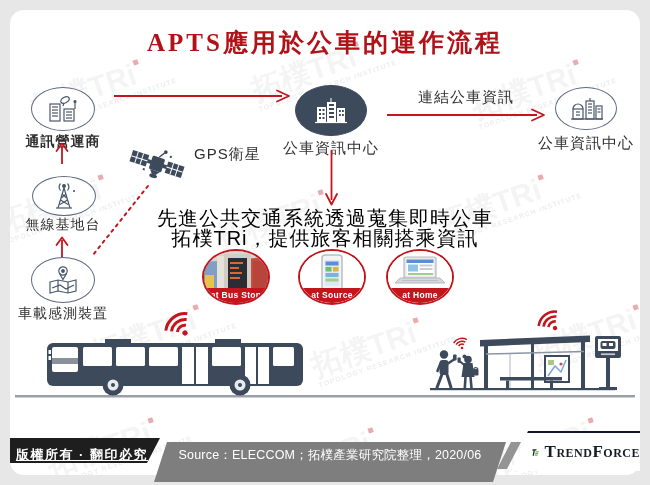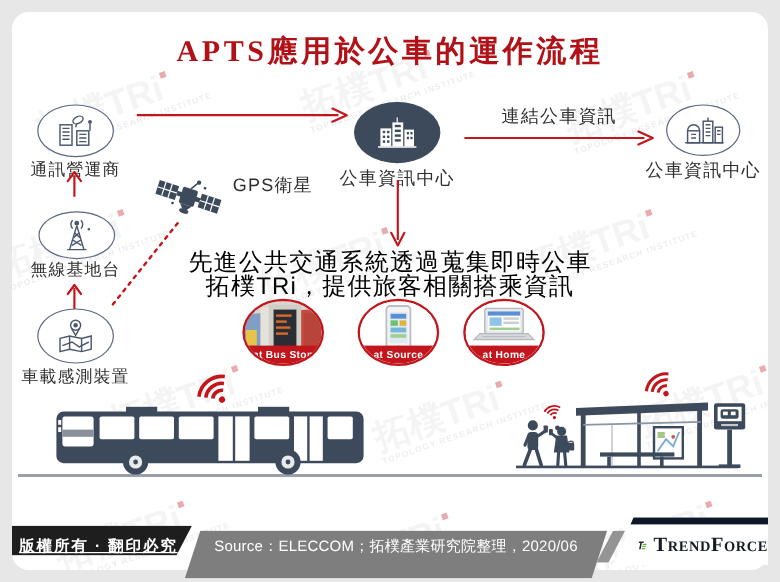--- a/index.html
+++ b/index.html
@@ -32,21 +32,21 @@
              color:#fff;font-size:8.5px;font-weight:bold;text-align:center;line-height:14px;letter-spacing:.3px;}
   
   .f-black{left:10px;top:438px;width:150px;height:25px;background:#1e1e1e;color:#fff;
            font-size:13px;font-weight:bold;letter-spacing:1.5px;line-height:33px;text-align:center;
            clip-path:polygon(0 0,100% 0,calc(100% - 13px) 100%,0 100%);padding-right:6px;box-sizing:border-box;text-decoration:underline;}
   .f-gray{left:154px;top:442px;width:352px;height:40px;background:#7e7e7e;color:#fff;
           font-size:12.5px;line-height:27px;text-align:center;letter-spacing:.2px;white-space:nowrap;
           clip-path:polygon(13px 0,100% 0,calc(100% - 13px) 100%,0 100%);}
   .f-slash{left:497px;top:442px;width:26px;height:27px;background:#949494;
            clip-path:polygon(14px 0,24px 0,10px 100%,0 100%);}
-  .f-logo{left:511px;top:431px;width:129px;height:40px;background:#fff;border-top:6px solid #0f172a;
+  .f-logo{left:511px;top:431px;width:129px;height:40px;background:#fff;border-top:2px solid #0f172a;
           clip-path:polygon(17px 0,100% 0,100% 100%,0 100%);
           display:flex;align-items:center;justify-content:flex-start;padding-left:20px;box-sizing:border-box;gap:5px;}
   .brand{font-family:"Liberation Serif","DejaVu Serif",serif;font-variant:small-caps;
          font-weight:bold;font-size:17px;color:#141c26;letter-spacing:.5px;}
 </style>
 </head>
 <body>
 
 <div class="abs card">
   <div class="wm" style="left:20px;top:60px"><span>拓樸TRi</span><span class="wmdot"></span><div class="wmsub">TOPOLOGY RESEARCH INSTITUTE</div></div>
@@ -77,21 +77,21 @@
       <line x1="22" y1="17" x2="28" y2="17"></line>
         <line x1="22" y1="20" x2="28" y2="20"></line>
         <line x1="22" y1="23" x2="28" y2="23"></line>
       <ellipse cx="21" cy="5" rx="4.5" ry="2.8" transform="rotate(-28 21 5)"></ellipse>
       <line x1="20" y1="8" x2="19" y2="11"></line>
       <line x1="31" y1="8" x2="31" y2="14"></line>
         <circle cx="31" cy="6.6" r="1" fill="#4a576b"></circle>
     </g>
   </svg>
 </div>
-<div class="abs nlabel" style="left:8px;top:133px;width:110px;">通訊營運商</div>
+<div class="abs nlabel" style="left:8px;top:133px;width:110px;font-weight:bold;">通訊營運商</div>
 
 <svg class="abs" style="left:54px;top:142px" width="16" height="24" viewBox="0 0 16 24">
   <line x1="8" y1="22" x2="8" y2="4" stroke="#c3161c" stroke-width="1.8"></line>
   <path d="M2.5,9 L8,1.5 L13.5,9" fill="none" stroke="#c3161c" stroke-width="1.8" stroke-linecap="round" stroke-linejoin="round"></path>
 </svg>
 
 <div class="abs bubble" style="left:32px;top:176px;width:64px;height:40px;">
   <svg width="32" height="28" viewBox="0 0 32 28">
     <g stroke="#4a576b" stroke-width="1.2" fill="none">
       <circle cx="16" cy="4" r="1.4" fill="#4a576b"></circle>

